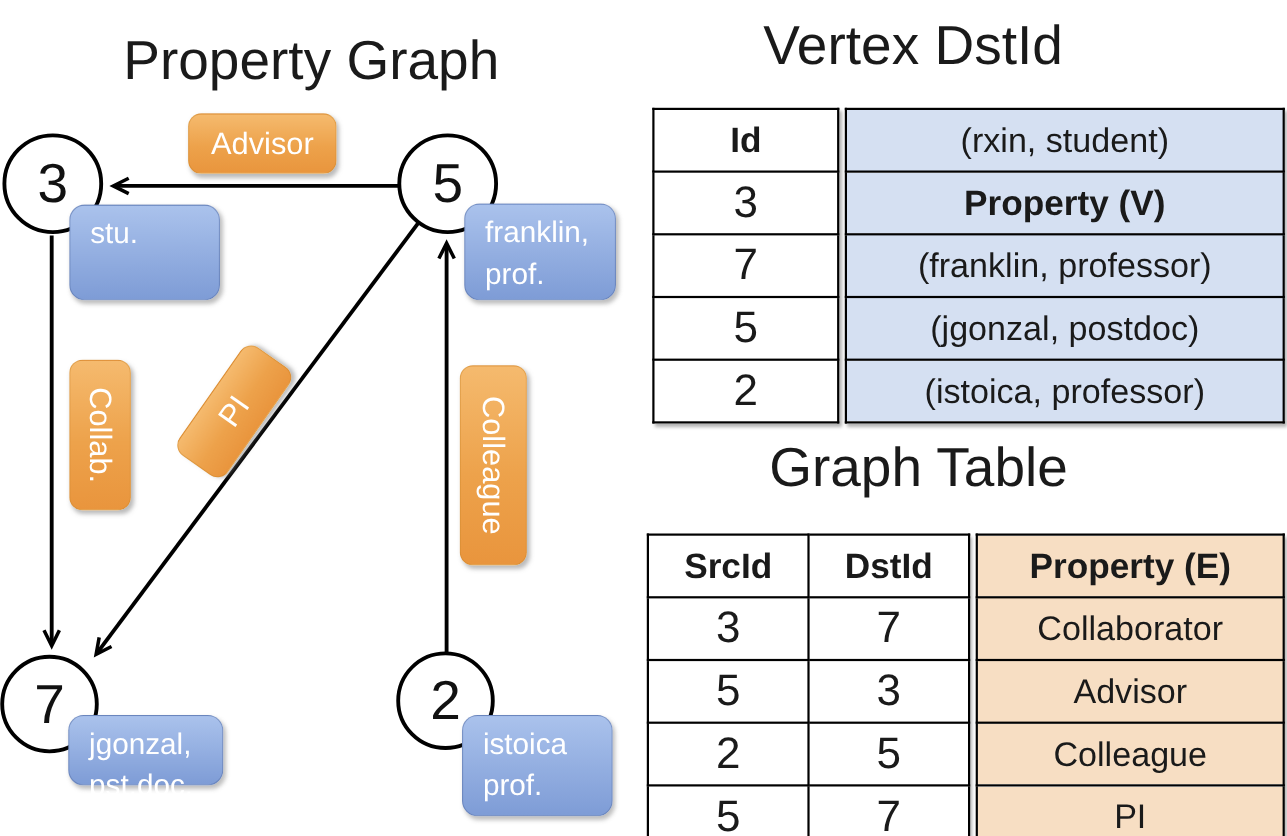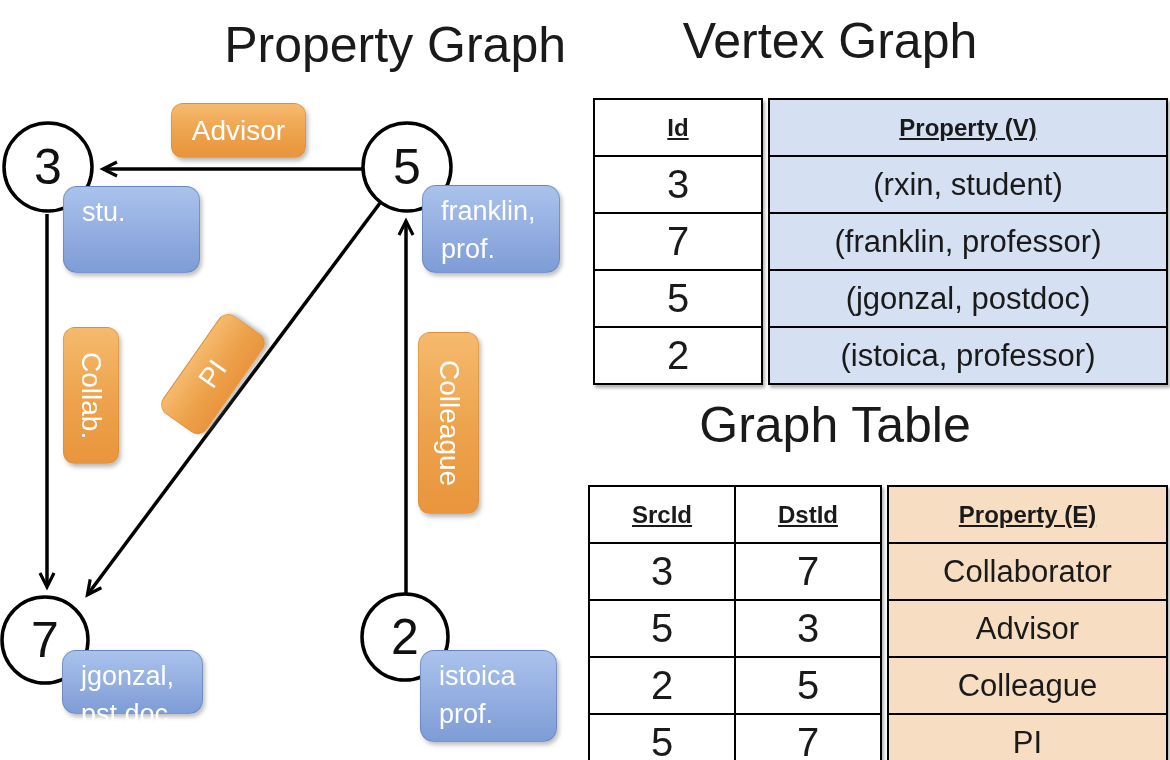--- a/index.html
+++ b/index.html
@@ -37,31 +37,31 @@
   .ebox.pi   { transform:rotate(-55deg); }
   
   .dtable {
     position:absolute; border-collapse:collapse; table-layout:fixed;
     background:#ffffff; box-shadow:2px 3px 3px rgba(0,0,0,0.3);
   }
   .dtable th, .dtable td {
     border:2.5px solid #000000; height:55px; padding:0;
     text-align:center; vertical-align:middle; white-space:nowrap; overflow:hidden;
   }
-  .dtable th { font-size:24px; font-weight:bold;text-decoration:underline; }
+  .dtable th { font-size:32px; font-weight:bold; }
   .dtable td.num  { font-size:40px; font-weight:400; }
   .dtable td.prop { font-size:31px; font-weight:400; }
   .dtable.blue th, .dtable.blue td { background:var(--tbl-blue); }
   .dtable.tan th,  .dtable.tan td  { background:var(--tbl-tan); }
 </style>
 </head>
 <body>
 
-<div class="big-title" style="left:0px; top:16px; width:566px;text-align:right;">Property Graph</div>
-<div class="big-title" style="left:545px; top:12px; width:570px;">Vertex Graph</div>
+<div class="big-title" style="left:0px; top:26px; width:566px;">Property Graph</div>
+<div class="big-title" style="left:545px; top:12px; width:570px;">Vertex DstId</div>
 <div class="big-title" style="left:550px; top:396px; width:570px;">Graph Table</div>
 
 <svg id="graph-svg" viewBox="0 0 585 760" xmlns="http://www.w3.org/2000/svg">
   <defs>
     <marker id="arrow" markerUnits="userSpaceOnUse" markerWidth="22" markerHeight="22" refX="15" refY="9" orient="auto">
       <path d="M2,2 L16,9 L2,16" fill="none" stroke="#000" stroke-width="3.2"></path>
     </marker>
   </defs>
 
   <line class="edge-line" x1="363" y1="169" x2="104" y2="169" marker-end="url(#arrow)"></line>
@@ -117,24 +117,24 @@
       </tr>
   <tr>
         <td class="num">2</td>
       </tr>
 </tbody>
   </table>
 
 <table class="dtable blue" style="left:768px; top:98px; width:400px;">
   <tbody>
       <tr>
-        <th>Property (V)</th>
+        <td class="prop">(rxin, student)</td>
       </tr>
   <tr>
-        <td class="prop">(rxin, student)</td>
+        <th>Property (V)</th>
       </tr>
   <tr>
         <td class="prop">(franklin, professor)</td>
       </tr>
   <tr>
         <td class="prop">(jgonzal, postdoc)</td>
       </tr>
   <tr>
         <td class="prop">(istoica, professor)</td>
       </tr>

